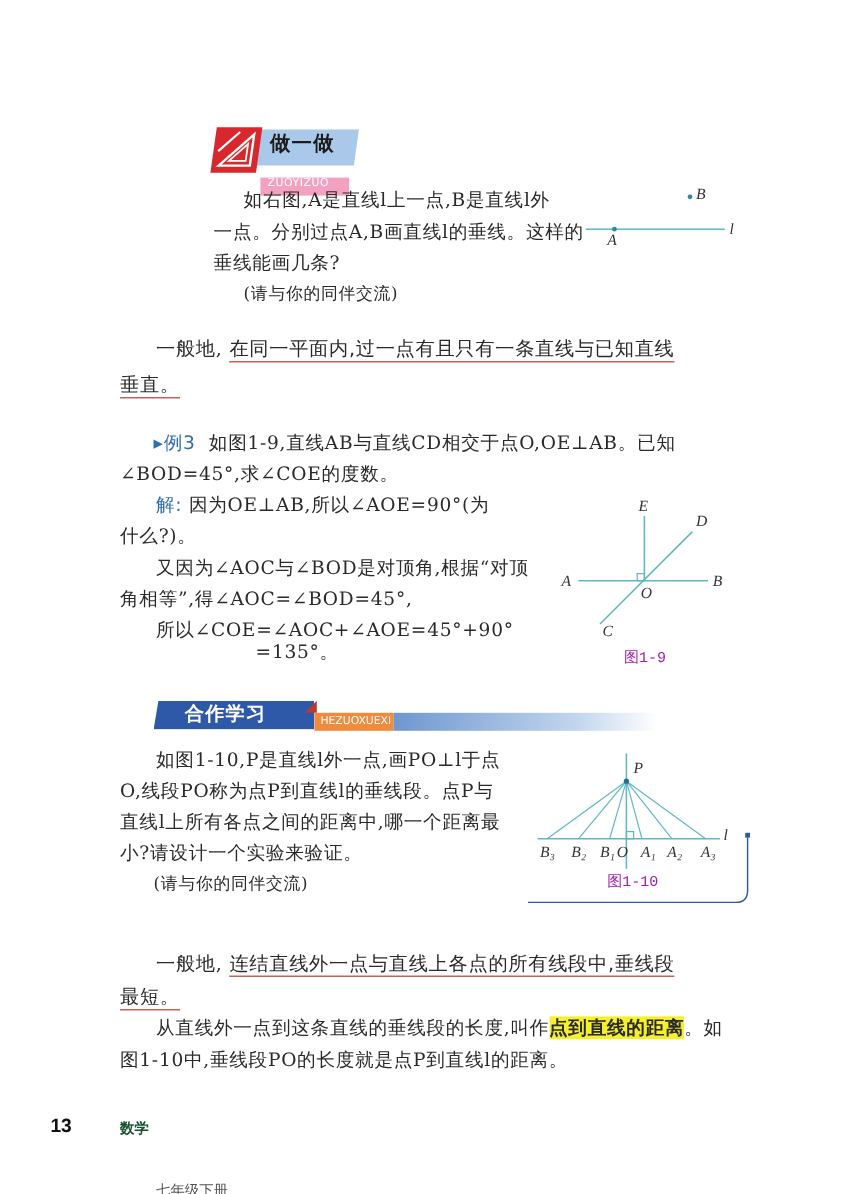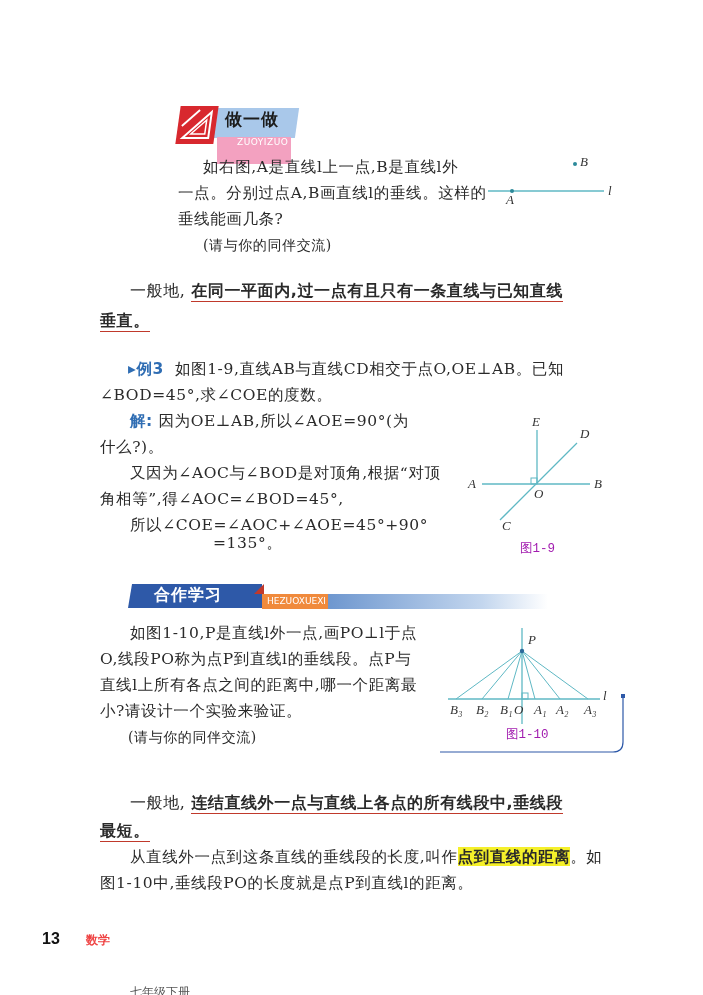--- a/index.html
+++ b/index.html
@@ -4,44 +4,44 @@
   <style>
     html, body { margin: 0; padding: 0; background: #ffffff; }
     body {
       width: 703px; height: 995px; position: relative; overflow: hidden;
       font-family: "DejaVu Serif", "Liberation Serif", serif;
       color: #2a2a2a;
     }
     .abs { position: absolute; }
     .txt { font-size: 15.5px; line-height: 22px; letter-spacing: 0.6px; white-space: nowrap; }
     .sans { font-family: "DejaVu Sans", "Liberation Sans", sans-serif; }
-    .bold { font-weight: bold; }
+    .bold { font-weight: normal; }
     .ul { border-bottom: 1.5px solid #c0392b; padding-bottom: 1px; }
     .blue { color: #2f6db3; }
     .hl { background: #f5f02a; font-weight: bold; }
 
     
     .zyz-banner { left: 175px; top: 104px; width: 122px; height: 42px; }
     .zyz-bg { position: absolute; left: 10px; top: 4px; width: 112px; height: 30px; background: #a9c8ea; transform: skewX(-8deg); }
     .zyz-icon { position: absolute; left: 3px; top: 2px; width: 38px; height: 38px; background: #d8282e; transform: skewX(-8deg); }
     .zyz-title { position: absolute; left: 50px; top: 4px; font-size: 17px; font-weight: bold; color: #1c1c1c; letter-spacing: 1px; }
-    .zyz-sub { position: absolute; left: 42px; top: 33px; height: 27px; width: 74px; background: #f3a1c0; font-size: 9px; line-height: 11px; color: #ffffff; padding-left: 20px; box-sizing: border-box; letter-spacing: 0.5px; }
+    .zyz-sub { position: absolute; left: 42px; top: 44px; height: 15px; width: 74px; background: #f3a1c0; font-size: 9px; line-height: 11px; color: #ffffff; padding-left: 6px; box-sizing: border-box; letter-spacing: 0.5px; }
 
     
     .hz-banner { left: 128px; top: 584px; width: 420px; height: 26px; }
     .hz-main { position: absolute; left: 0; top: 0; width: 134px; height: 24px; background: #2e59a8; clip-path: polygon(3% 0, 100% 0, 100% 100%, 0 100%); }
     .hz-title { position: absolute; left: 26px; top: 1px; font-size: 16px; font-weight: bold; color: #ffffff; letter-spacing: 1px; }
     .hz-tri { position: absolute; left: 126px; top: 0; width: 0; height: 0; border-left: 10px solid transparent; border-bottom: 10px solid #c0392b; }
     .hz-sub { position: absolute; left: 134px; top: 10px; width: 66px; height: 15px; background: #f08a3c; color: #ffffff; font-size: 9px; line-height: 15px; padding-left: 5px; box-sizing: border-box; }
     .hz-bar { position: absolute; left: 200px; top: 10px; width: 220px; height: 15px; background: linear-gradient(to right, #6e97cf, #c3d6ee 70%, #ffffff); }
 
     .caption { font-size: 12.5px; color: #a21caf; font-family: Liberation Mono, monospace; }
     .lbl { font-family: "Liberation Serif", serif; font-style: italic; font-size: 13px; color: #333; }
     .footer-num { left: 42px; top: 930px; font-size: 16px; font-weight: bold; font-family: "Liberation Sans", sans-serif; color: #111; }
-    .footer-subj { left: 86px; top: 932px; font-size: 12px; font-weight: bold; font-family: "DejaVu Sans", sans-serif; color: #ef4444; }
+    .footer-subj { left: 100px; top: 932px; font-size: 12px; font-weight: bold; font-family: "DejaVu Sans", sans-serif; color: #14532d; }
     .footer-grade { left: 130px; top: 984px; font-size: 12px; font-family: "DejaVu Sans", sans-serif; color: #555; }
   </style>
 </head>
 <body>
 
 <div class="abs zyz-banner">
   <div class="zyz-bg"></div>
   <div class="zyz-icon">
     <svg width="38" height="38" viewBox="0 0 38 38">
       <path d="M6 32 L32 6 L32 32 Z" fill="none" stroke="#fff" stroke-width="2"></path>

